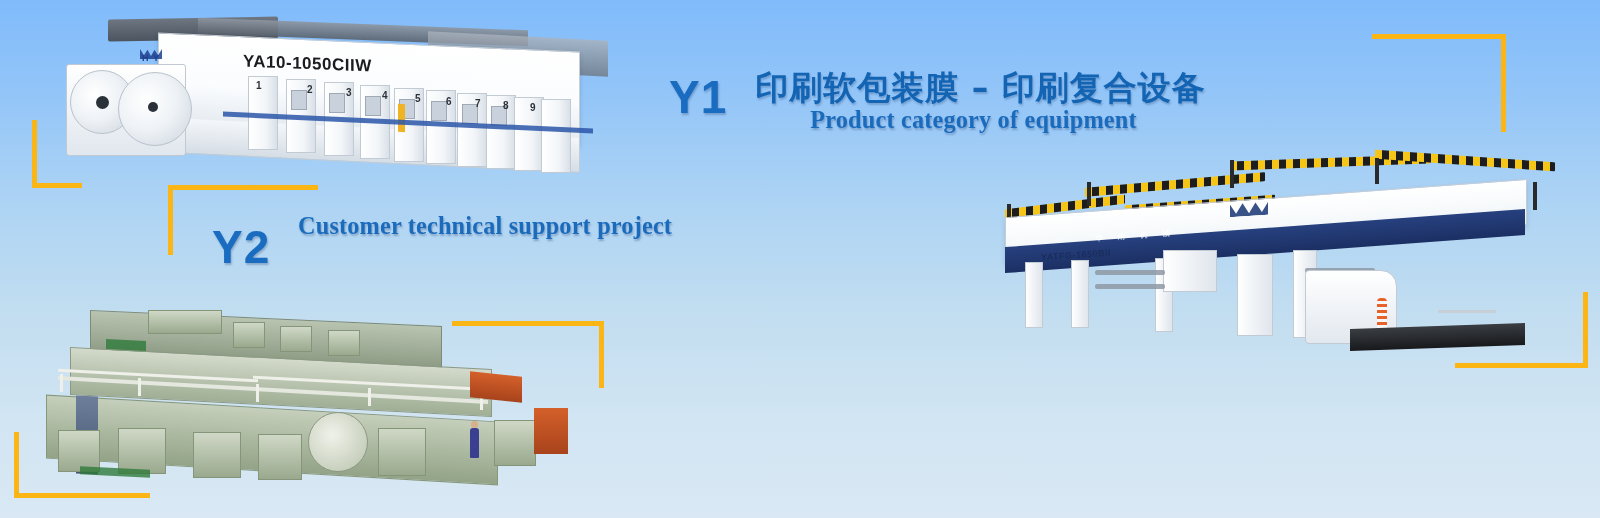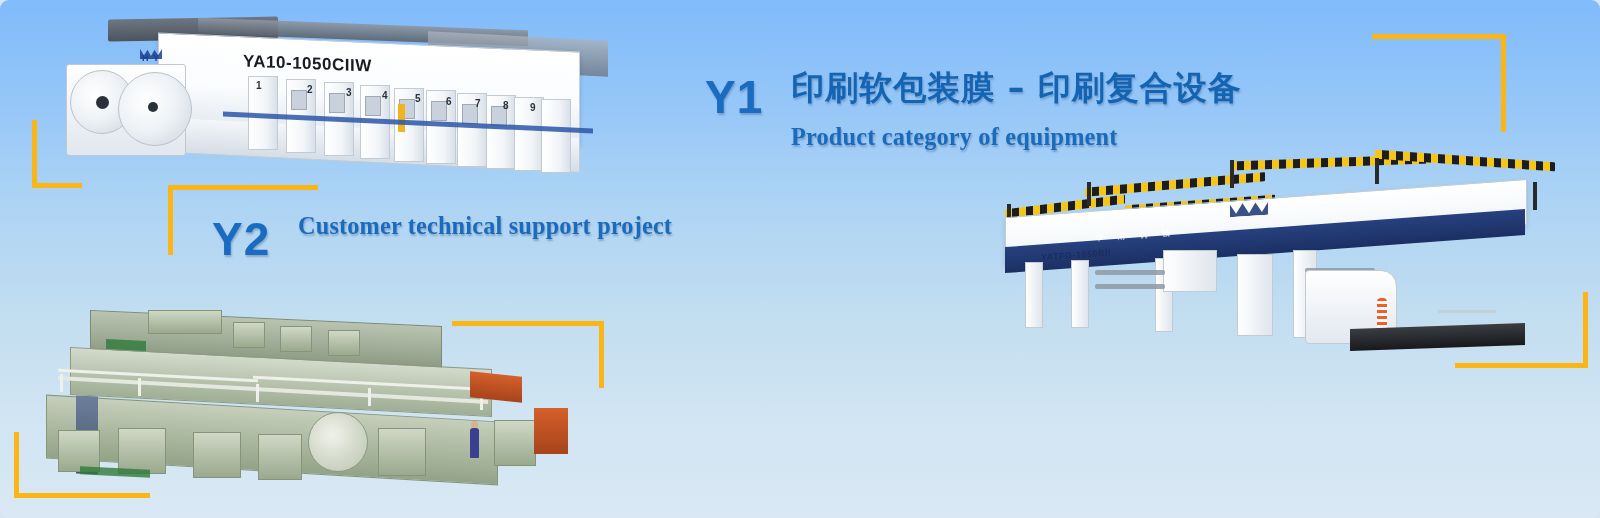--- a/index.html
+++ b/index.html
@@ -13,21 +13,20 @@
     width:1600px;
     height:518px;
     overflow:hidden;
     background:linear-gradient(to bottom,
        #80bbfb 0%,
        #93c5f8 18%,
        #aed4f4 40%,
        #c3def0 62%,
        #d2e5f3 82%,
        #d9e8f4 100%);
-    border-radius:9px;
   }
 
   
   .bracket{position:absolute;background:#fbb615;}
   .bk-h{height:5px;}
   .bk-v{width:5px;}
 
   
   .machine{position:absolute;}
 
@@ -239,21 +238,21 @@
   .ylabel{
     font-family:"Liberation Sans",sans-serif;
     font-weight:bold;
     font-size:46px;
     color:#1a6cc0;
     line-height:1;
     text-shadow:1px 2px 2px rgba(30,60,110,.30);
     letter-spacing:1px;
     white-space:nowrap;
   }
-  .textcol{display:flex;flex-direction:column;gap:17px;}
+  .textcol{display:flex;flex-direction:column;}
   .cn{
     font-family:"DejaVu Sans","Liberation Sans",sans-serif;
     font-weight:bold;
     font-size:33px;
     color:#1464b4;
     line-height:1.08;
     letter-spacing:1px;
     text-shadow:1px 2px 2px rgba(30,60,110,.28);
     white-space:nowrap;
   }
@@ -263,24 +262,24 @@
     font-size:25px;
     color:#1b6bbd;
     line-height:1.1;
     letter-spacing:.2px;
     text-shadow:1px 2px 2px rgba(40,70,120,.35);
     white-space:nowrap;
     transform:scaleX(.97);
     transform-origin:left center;
   }
 
-  #row-y1{left:705px;top:70px;}
+  #row-y1{left:669px;top:70px;text-align:center;}
   #row-y1 .ylabel{margin-right:28px;margin-top:4px;}
   #row-y2{left:212px;top:212px;}
-  #row-y2 .ylabel{margin-right:28px;margin-top:4px;}
+  #row-y2 .ylabel{margin-right:28px;margin-top:12px;}
   #row-y3{left:650px;top:382px;}
   #row-y3 .ylabel{margin-right:26px;margin-top:4px;}
   #row-y3 .cn{font-size:31px;}
   #row-y3 .en{font-size:25px;}
 </style>
 </head>
 <body>
 
 <div id="banner">
 

